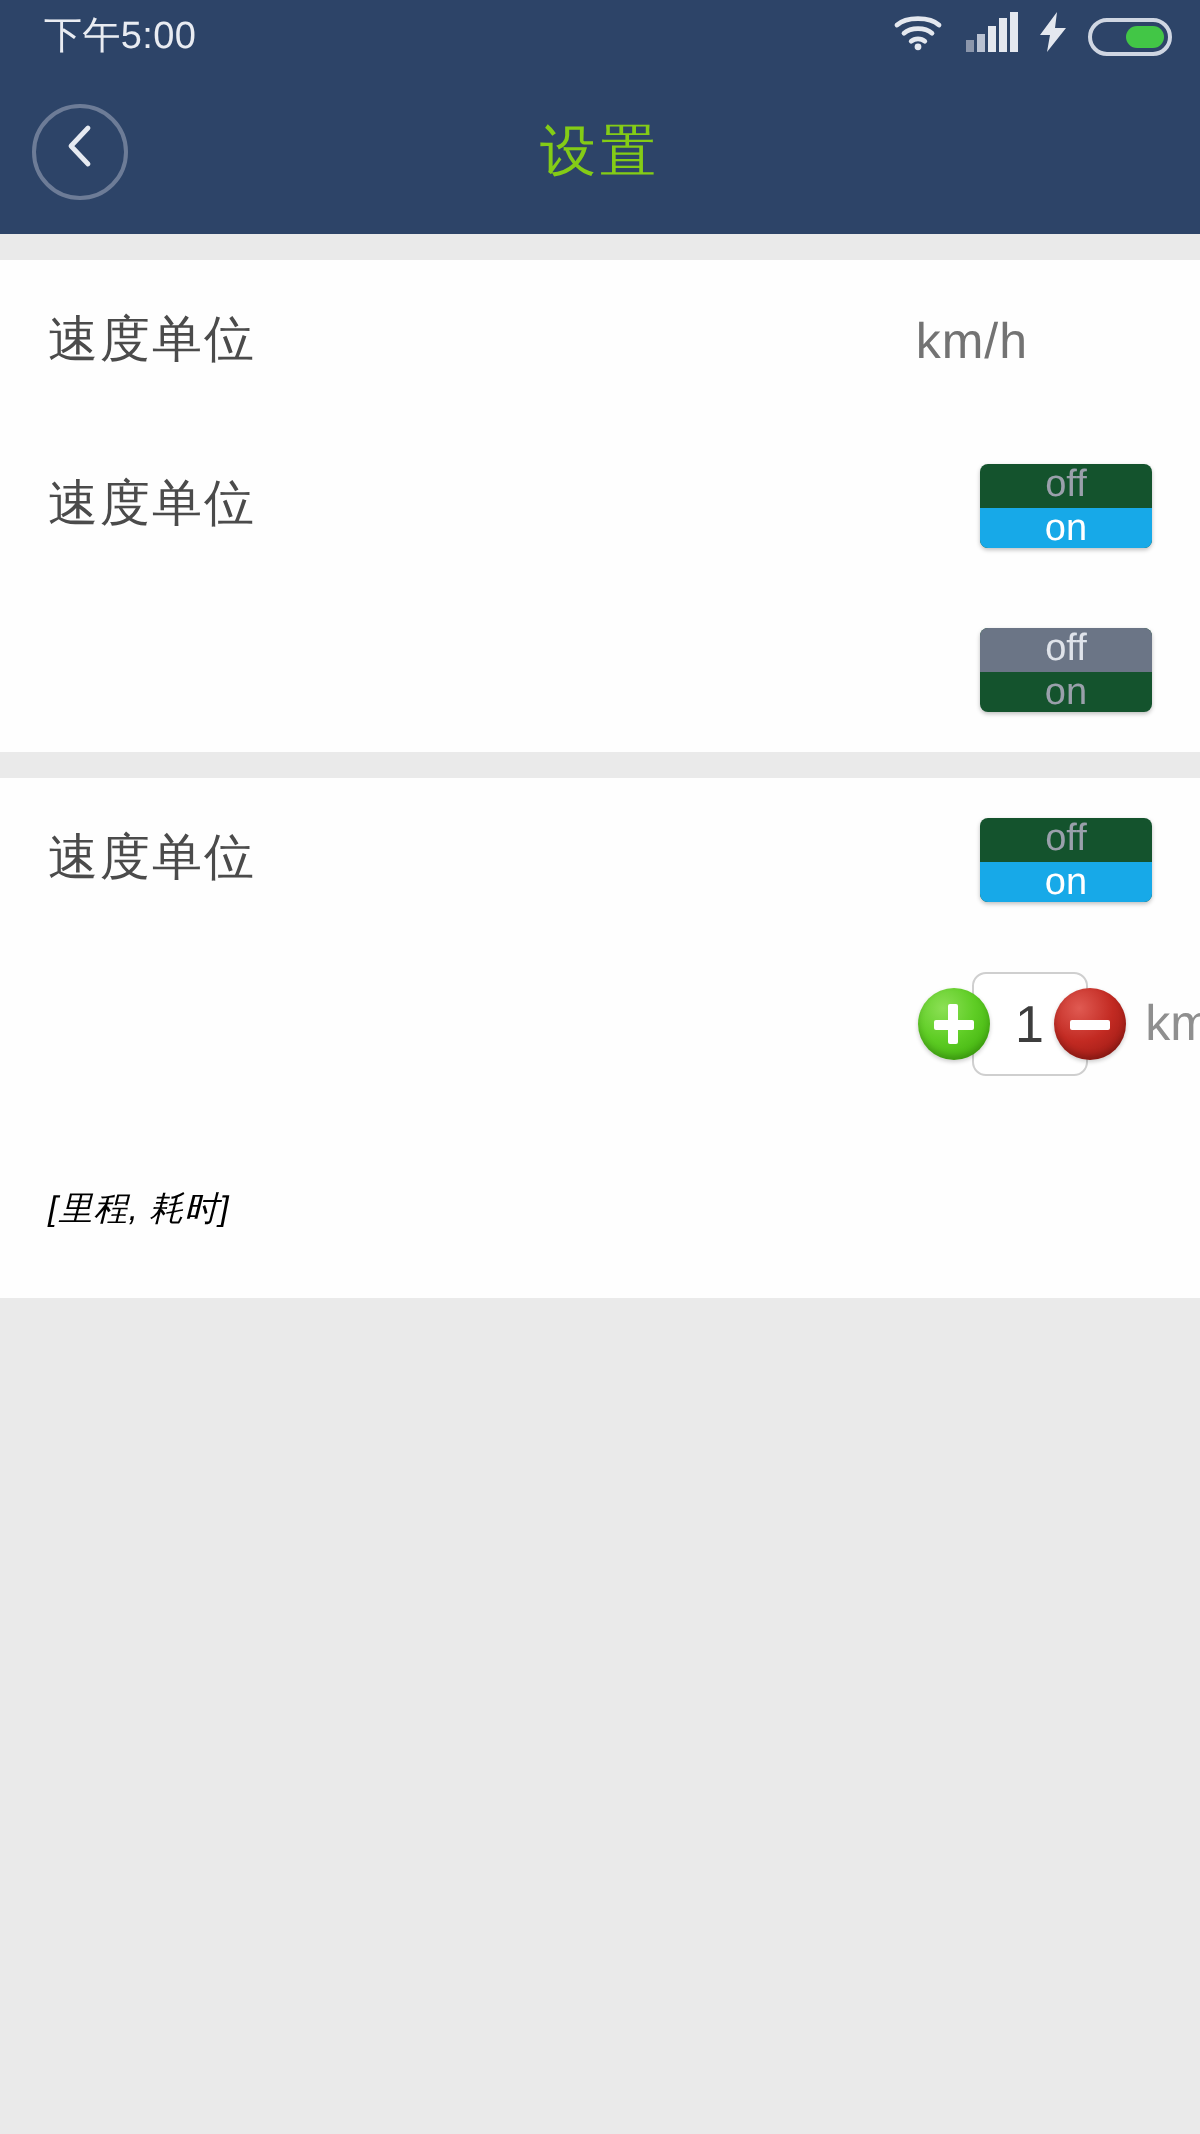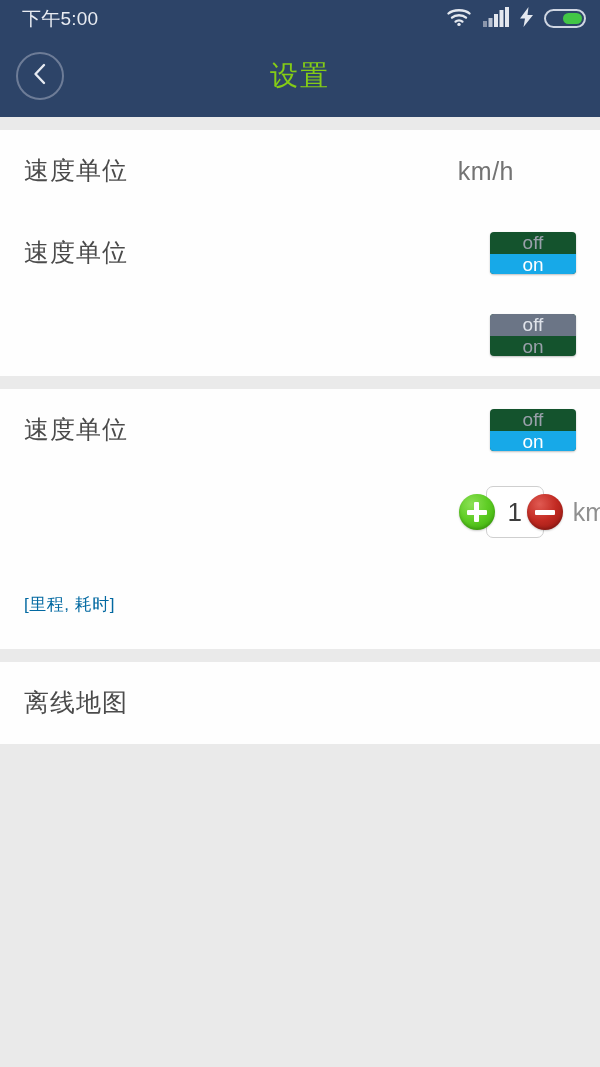--- a/index.html
+++ b/index.html
@@ -114,22 +114,23 @@
   }
   .row-label {
     font-size: 25px;
     color: #4b4b4b;
     line-height: 1.1;
     letter-spacing: 1px;
   }
   .row-sub {
     margin-top: 7px;
     font-size: 17px;
-    color: #0369a1;
+    color: #000000;
     letter-spacing: 0.5px;
+    font-style: italic;
   }
   .row-value {
     margin-left: auto;
     font-size: 25px;
     color: #737373;
     padding-right: 62px;
     letter-spacing: 0.5px;
   }
 
   
@@ -340,23 +341,16 @@
     <div class="row tall">
       <div class="row-label-wrap">
         <span class="row-sub">[里程, 耗时]</span>
       </div>
     </div>
 
   </div>
 
   <div class="gap"></div>
 
-  <div class="group">
-    <div class="row">
-      <div class="row-label-wrap">
-        <span class="row-label">离线地图</span>
-      </div>
-    </div>
-  </div>
 
   <div class="filler"></div>
 
 </div>
 
 </body></html>

